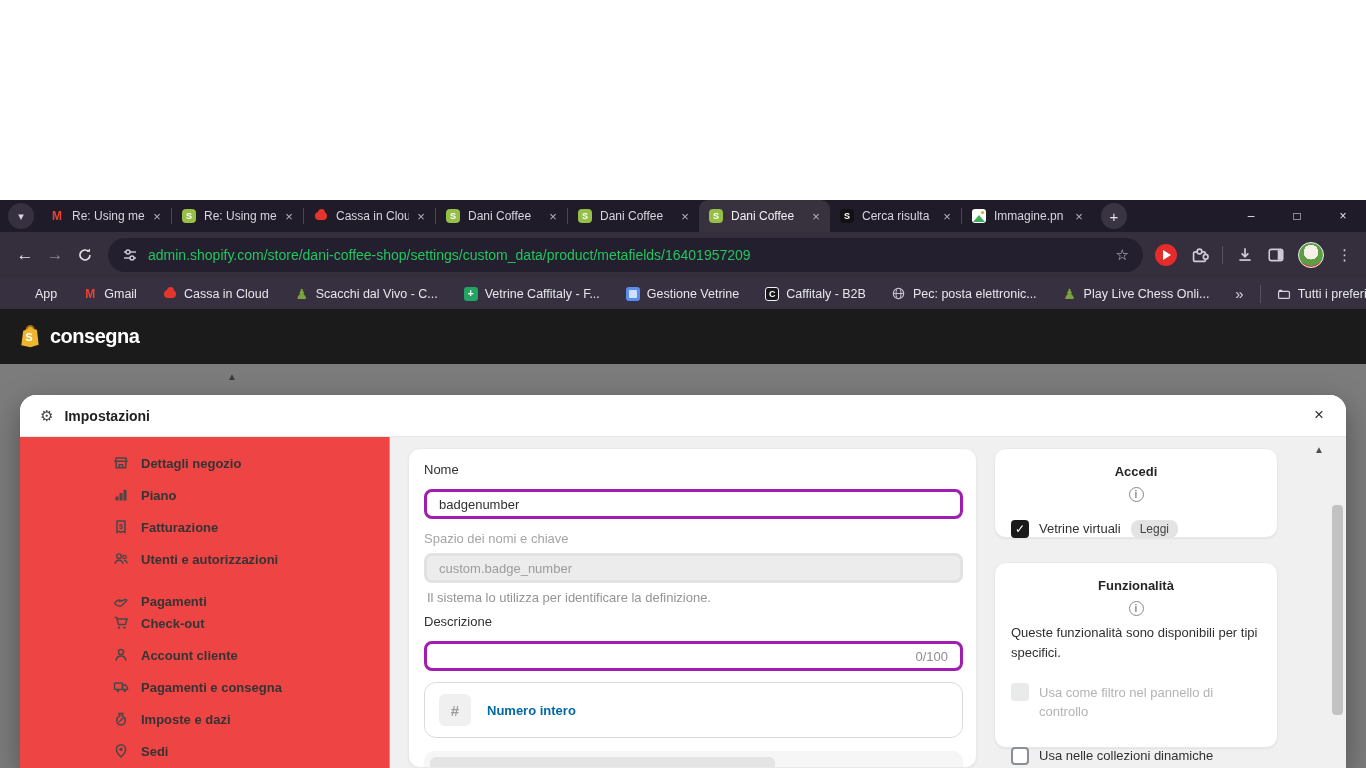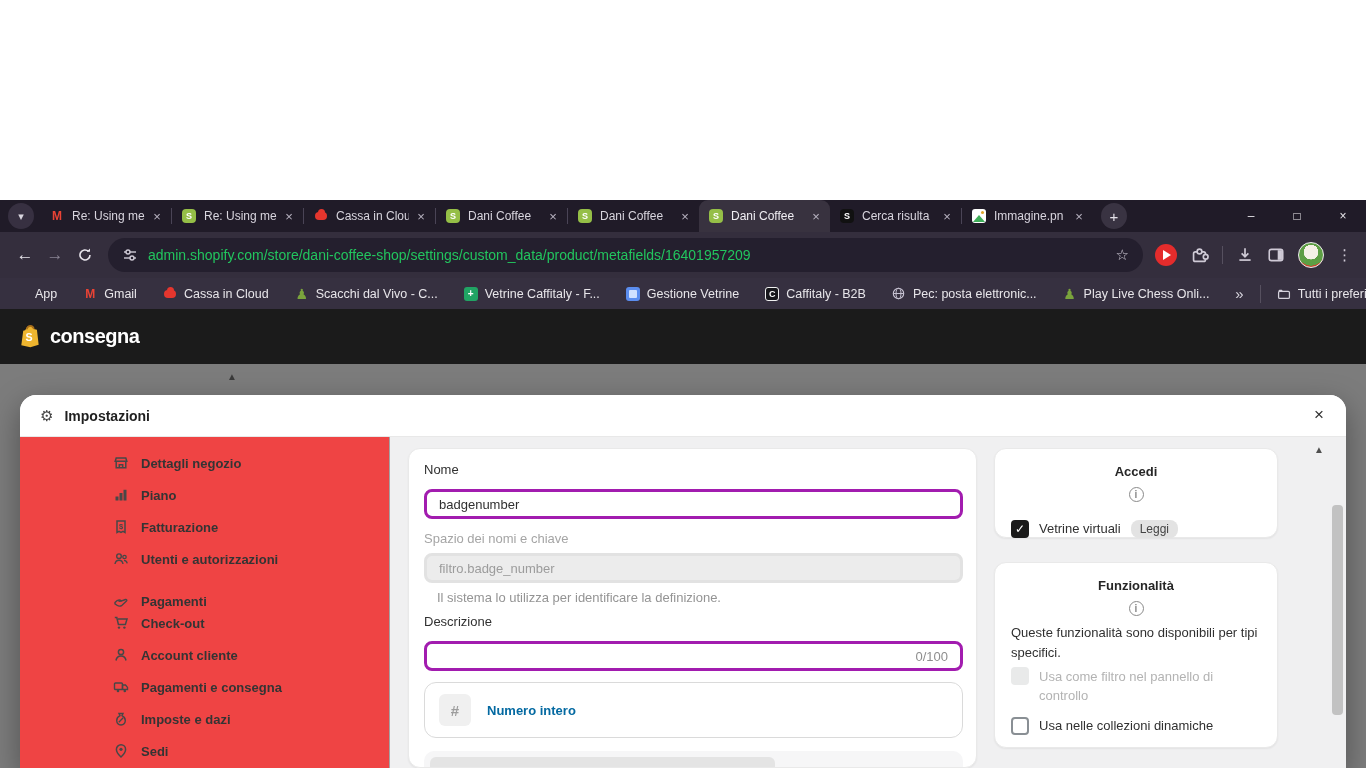--- a/index.html
+++ b/index.html
@@ -115,21 +115,21 @@
 
   
   #formcard { left:388px; top:53px; width:569px; height:320px; background:#fff; border-radius:12px;
     border:1px solid #e9e9e9; box-shadow:0 1px 2px rgba(0,0,0,.06); overflow:hidden; }
   .flabel { position:absolute; left:15px; font-size:13px; color:#303030; }
   .flabel.dim { color:#a5a5a5; }
   .finput { position:absolute; left:15px; width:539px; height:30px; border:3px solid #a21caf;
     border-radius:8px; background:#fff; display:flex; align-items:center; padding:0 12px;
     font-size:13px; color:#303030; }
   .finput.disabled { background:#ececec; border-color:#e2e2e2; color:#9c9c9c; }
-  .fhelp { position:absolute; left:28px; font-size:13px; color:#949494; }
+  .fhelp { position:absolute; left:18px; font-size:13px; color:#949494; }
   .counter { margin-left:auto; color:#8e8e8e; font-size:13px; }
   #typebox { position:absolute; left:15px; top:233px; width:539px; height:56px;
     border:1px solid #dadada; border-radius:12px; background:#fff; display:flex; align-items:center;
     padding-left:14px; gap:16px; }
   #typebox .chip { width:32px; height:32px; background:#f0f0f0; border-radius:6px; color:#9d9d9d;
     font-size:15px; font-weight:bold; display:flex; align-items:center; justify-content:center; }
   #typebox .tname { color:#0369a1; font-size:13px; font-weight:bold; }
   #skeleton { position:absolute; left:15px; top:302px; width:539px; height:46px;
     background:#f6f6f7; border-radius:10px; }
   #skeleton .inner { position:absolute; left:6px; top:6px; width:345px; height:40px;
@@ -478,21 +478,21 @@
       </div>
     </div>
 
     <div id="formcard" class="abs">
       <span class="flabel" style="top:13px">Nome</span>
       <div class="finput" style="top:40px">
         <span>badgenumber</span>
       </div>
       <span class="flabel dim" style="top:82px">Spazio dei nomi e chiave</span>
       <div class="finput disabled" style="top:104px">
-        <span>filtro.badge_number</span>
+        <span>custom.badge_number</span>
       </div>
       <span class="fhelp" style="top:141px">Il sistema lo utilizza per identificare la definizione.</span>
       <span class="flabel" style="top:165px">Descrizione</span>
       <div class="finput" style="top:192px">
         <span class="counter">0/100</span>
       </div>
       <div id="typebox">
         <span class="chip">#</span>
         <span class="tname">Numero intero</span>
       </div>
@@ -514,25 +514,25 @@
         <span class="pillbadge">Leggi</span>
       </div>
     </div>
 
     <div id="card-feat" class="rcard">
       <div class="ctitle">
         <span>Funzionalità</span>
         <span class="inforing">i</span>
       </div>
       <div class="cdesc">Queste funzionalità sono disponibili per tipi specifici.</div>
-      <div class="optrow" style="margin-top:4px;">
+      <div class="optrow" style="margin-top:20px;">
         <span class="cbox disabled"></span>
         <span class="olabel optdim">Usa come filtro nel pannello di controllo</span>
       </div>
-      <div class="optrow" style="margin-top:11px; align-items:center;">
+      <div class="optrow" style="margin-top:25px; align-items:center;">
         <span class="cbox empty"></span>
         <span class="olabel">Usa nelle collezioni dinamiche</span>
       </div>
     </div>
 
     <span id="mscroll-up">▲</span>
     <span id="mscroll-thumb"></span>
   </div>
 
 </div>

